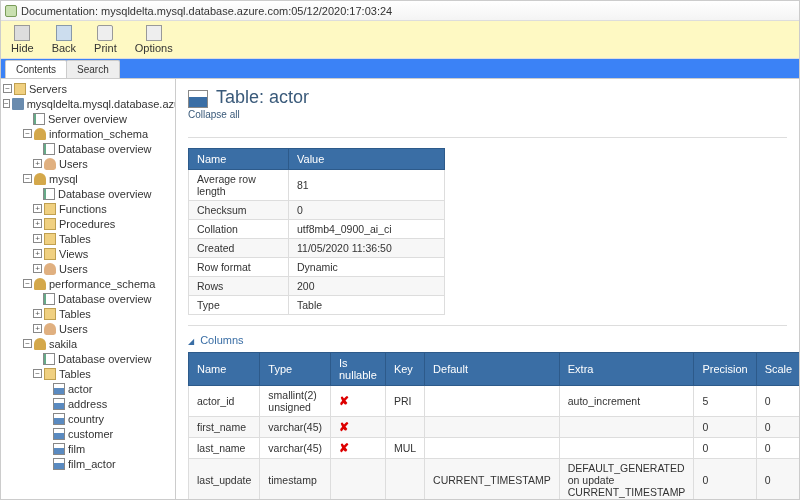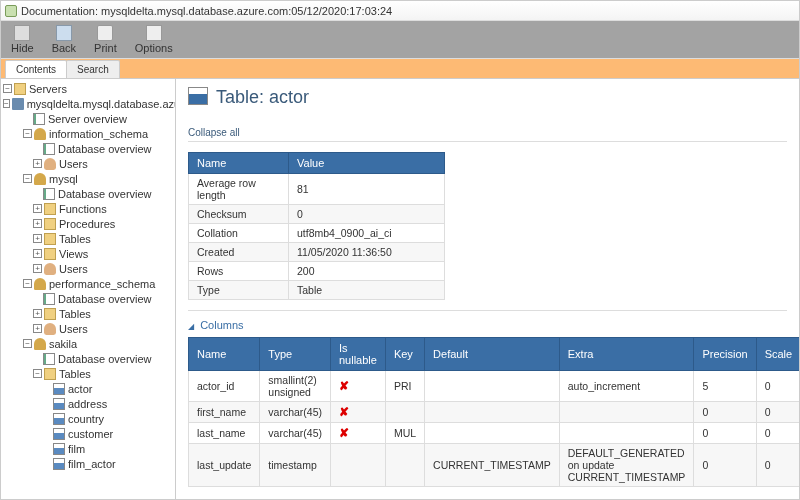--- a/index.html
+++ b/index.html
@@ -1,36 +1,36 @@
 <!DOCTYPE html>
 <html><head>
 <meta charset="utf-8">
 <style>
 *{box-sizing:border-box;margin:0;padding:0;font-family:'Segoe UI',Tahoma,sans-serif;font-size:11px;color:#333}
 body{background:#f0f0f0;overflow:hidden}
 .window{width:800px;height:500px;background:#fff;display:flex;flex-direction:column;border:1px solid #ccc}
 .titlebar{height:20px;background:linear-gradient(#fff,#f4f4f4);border-bottom:1px solid #ddd;display:flex;align-items:center;padding:8px 4px;font-size:10px;color:#555}
 .titlebar .ic{width:12px;height:12px;margin-right:4px;background:#c9e0b0;border:1px solid #7a9c5a;border-radius:2px}
-.toolbar{height:38px;background:#a3a3a3;border-bottom:1px solid #ddd;display:flex;align-items:center;padding:2px 6px;gap:10px}
+.toolbar{height:38px;background:#fef9c3;border-bottom:1px solid #ddd;display:flex;align-items:center;padding:2px 6px;gap:10px}
 .tbtn{display:flex;flex-direction:column;align-items:center;cursor:pointer;padding:2px 4px;font-size:9px;color:#444}
 .tbtn .bi{width:16px;height:16px;margin-bottom:1px}
-.tabstrip{height:20px;background:#fdba74;border-bottom:1px solid #ccc;display:flex;align-items:flex-end;padding-left:4px}
+.tabstrip{height:20px;background:#3b82f6;border-bottom:1px solid #ccc;display:flex;align-items:flex-end;padding-left:4px}
 .tab{padding:3px 10px;font-size:10px;border:1px solid #ccc;border-bottom:none;background:#fff;margin-right:-1px;cursor:pointer;border-radius:2px 2px 0 0}
 .tab.inactive{background:#eee}
 .body{flex:1;display:flex;overflow:hidden}
 .tree{width:175px;border-right:1px solid #ccc;overflow:auto;background:#fff;padding:2px 0 2px 2px}
 .tn{display:flex;align-items:center;height:15px;white-space:nowrap;cursor:pointer;font-size:10px}
 .tw{display:inline-block;width:9px;height:9px;border:1px solid #888;font-size:8px;line-height:7px;text-align:center;margin-right:2px;color:#555;background:#fff}
 .sp{display:inline-block}
 .ni{width:12px;height:12px;margin-right:3px;flex-shrink:0}
 .content{flex:1;overflow:auto;background:#fff;padding:8px 12px}
-.pgtitle{display:flex;align-items:flex-start;margin-bottom:18px}
+.pgtitle{display:flex;align-items:flex-end;margin-bottom:0}
 .pgtitle .ti{width:20px;height:18px;border:1px solid #888;margin-right:8px;background:linear-gradient(#fff 40%,#3a6ea5 40%)}
 .pgtitle h1{font-size:18px;font-weight:400;color:#3a5a7a}
-.collapse{font-size:10px;color:#3a5a7a;cursor:pointer;margin-bottom:3px;display:inline-block}
+.collapse{font-size:10px;color:#3a5a7a;cursor:pointer;margin-bottom:17px;display:inline-block}
 .sect{border-top:1px solid #ddd;padding:6px 0 10px}
 .sect-h{color:#3a6ea5;font-size:11px;cursor:pointer;padding:2px 0}
 .sect-h::before{content:"◢";font-size:8px;margin-right:6px;color:#3a6ea5;display:inline-block}
 table{border-collapse:collapse;margin-top:4px}
 th{background:#3a6ea5;color:#fff;font-weight:400;text-align:left;padding:4px 8px;font-size:11px;border:1px solid #2d5a8a}
 td{border:1px solid #ddd;padding:3px 8px;font-size:10.5px;background:#fff}
 tr:nth-child(even) td{background:#f7f7f7}
 .kv th:first-child,.kv td:first-child{width:100px}
 .kv th:last-child,.kv td:last-child{width:156px}
 .cols{width:100%}
@@ -254,20 +254,24 @@
               </tr>
               <tr>
                 <td>Collation</td>
                 <td>utf8mb4_0900_ai_ci</td>
               </tr>
               <tr>
                 <td>Created</td>
                 <td>11/05/2020 11:36:50</td>
               </tr>
               <tr>
+                <td>Row format</td>
+                <td>Dynamic</td>
+              </tr>
+              <tr>
                 <td>Rows</td>
                 <td>200</td>
               </tr>
               <tr>
                 <td>Type</td>
                 <td>Table</td>
               </tr>
             </tbody>
         </table>
       </div>

